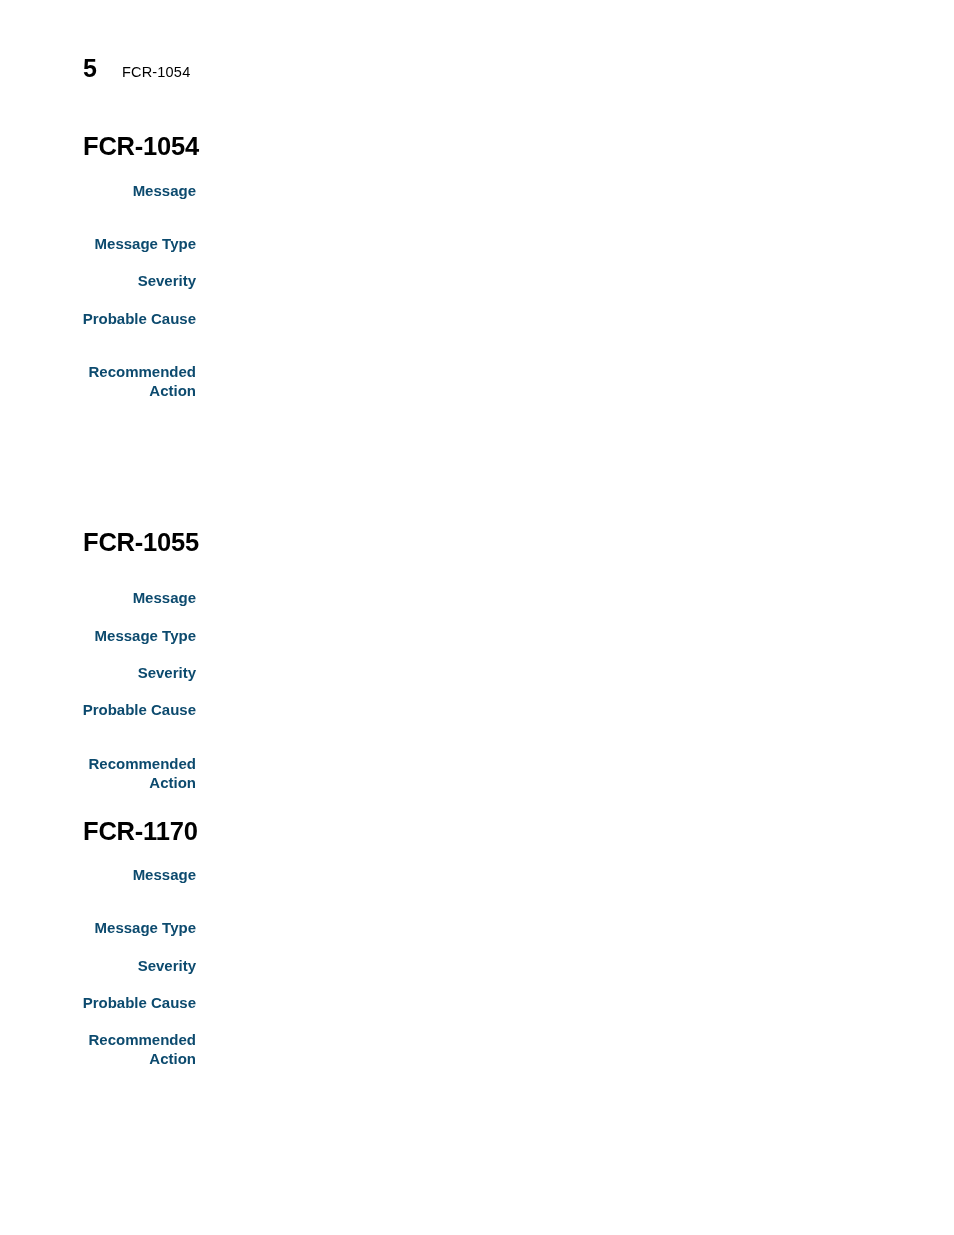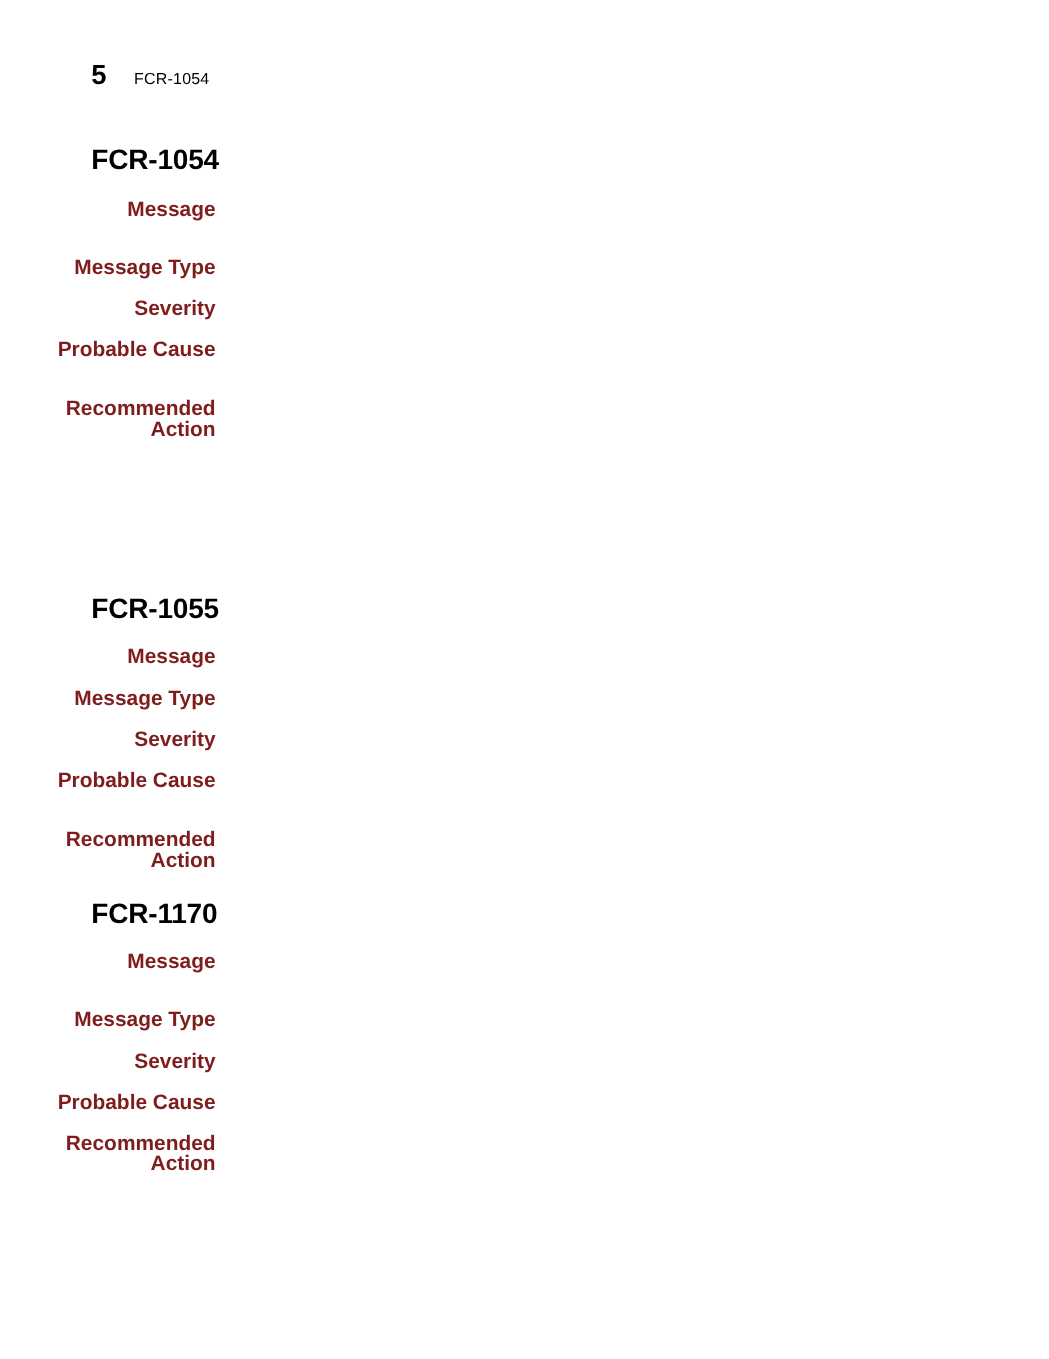--- a/index.html
+++ b/index.html
@@ -64,24 +64,24 @@
   .field-row {
     position: absolute;
     left: 0;
     width: 954px;
   }
   .field-label {
     position: absolute;
     left: 0;
     width: 196px;
     text-align: right;
-    font-size: 19px;
+    font-size: 15px;
     font-weight: bold;
     line-height: 19px;
-    color: #7f1d1d;
+    color: #0c4a6e;
     white-space: pre-line;
   }
   .field-value {
     position: absolute;
     left: 213px;
     width: 700px;
     text-align: left;
     font-size: 15px;
     font-weight: normal;
     line-height: 19px;
@@ -124,21 +124,21 @@
     </div>
 
     <div class="field-row" style="top:362px;">
       <div class="field-label">Recommended
 Action</div>
       <div class="field-value"></div>
     </div>
   </div>
 
   <div class="section">
-    <div class="section-heading" style="top:542px;">FCR-1055</div>
+    <div class="section-heading" style="top:530px;">FCR-1055</div>
 
     <div class="field-row" style="top:588px;">
       <div class="field-label">Message</div>
       <div class="field-value"></div>
     </div>
 
     <div class="field-row" style="top:626px;">
       <div class="field-label">Message Type</div>
       <div class="field-value"></div>
     </div>

